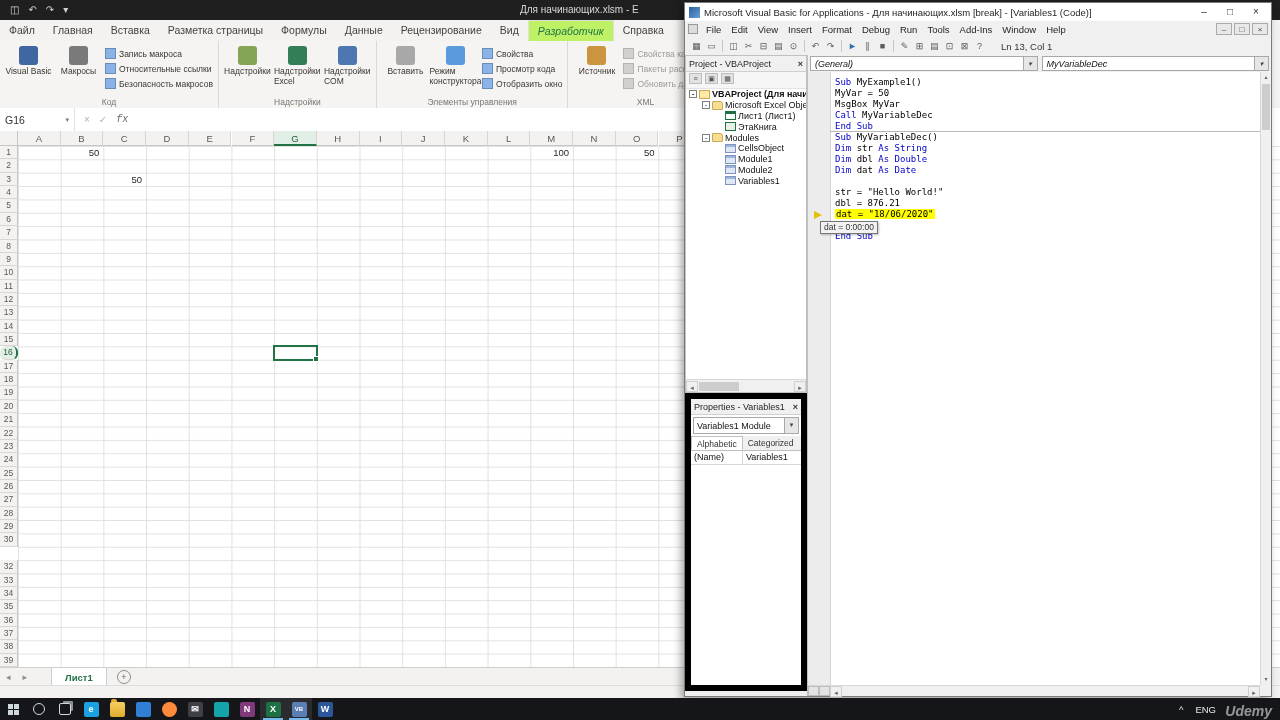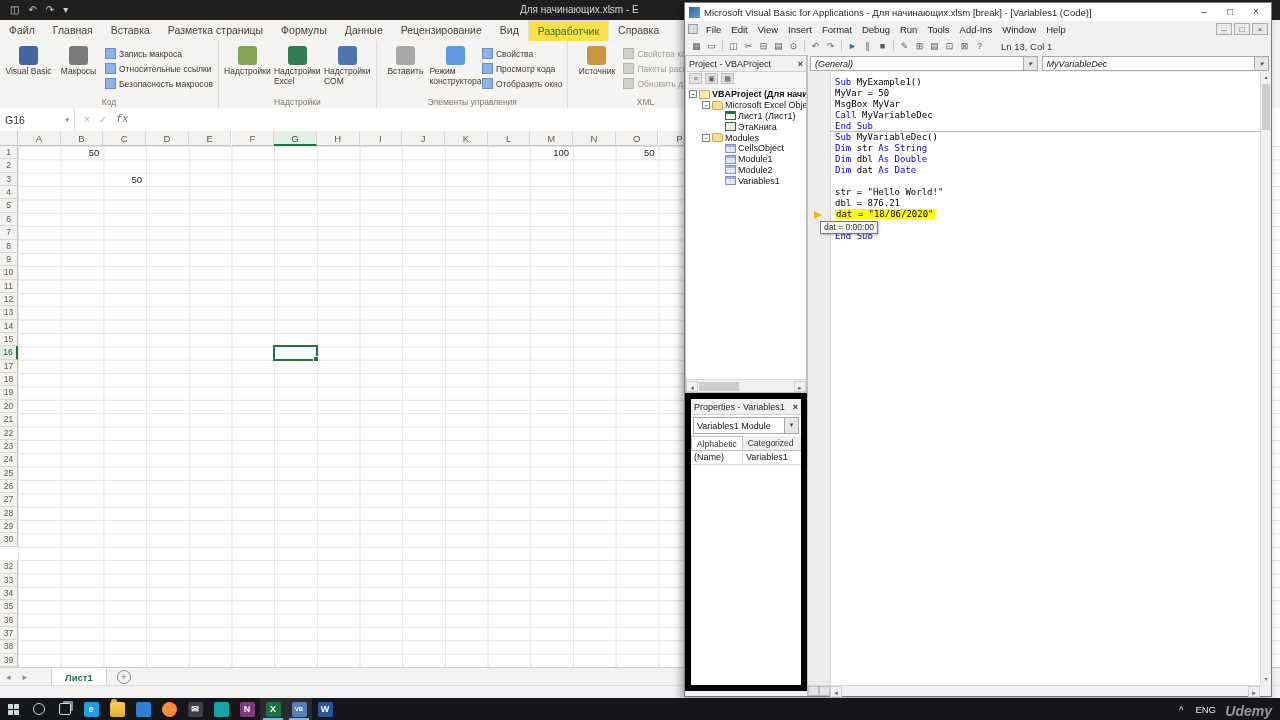--- a/index.html
+++ b/index.html
@@ -8,21 +8,21 @@
   
   .xl-titlebar{position:absolute;left:0;top:0;width:1280px;height:20px;background:#1f1f1f;
                display:flex;align-items:center;z-index:1;}
   .qat{display:flex;gap:9px;margin-left:10px;}
   .qat-ic{font-size:10px;color:#cfcfcf;line-height:20px;}
   .xl-title{position:absolute;left:520px;top:0;line-height:20px;font-size:10px;color:#d8d8d8;white-space:nowrap;}
   .xl-tabbar{position:absolute;left:0;top:20px;width:1280px;height:21px;background:#f3f2f1;
              border-bottom:1px solid #e1dfdd;display:flex;align-items:flex-end;z-index:1;}
   .tab-list{display:flex;height:21px;}
   .xl-tab{padding:0 9px;font-size:10.5px;color:#443f3a;height:21px;line-height:21px;white-space:nowrap;}
-  .xl-tab.active{background:#fde047;color:var(--excel-green,#217346);border:1px solid #e1dfdd;border-bottom:none;}
+  .xl-tab.active{background:#bef264;color:var(--excel-green,#217346);border:1px solid #e1dfdd;border-bottom:none;font-style:italic;}
   .tellme{display:flex;align-items:center;gap:4px;margin-left:16px;height:21px;font-size:10.5px;color:#5c5853;white-space:nowrap;}
   .bulb{width:8px;height:8px;border-radius:50%;background:#f8c92d;}
   .xl-ribbon{position:absolute;left:0;top:41px;width:1280px;height:67px;background:#f5f4f2;
              border-bottom:1px solid #d8d6d4;display:flex;z-index:1;}
   .rgroup{position:relative;height:100%;border-right:1px solid #dcdad8;padding:2px 5px 12px;box-sizing:border-box;
           display:flex;flex-direction:column;}
   .rg-content{display:flex;align-items:flex-start;gap:3px;flex:1;}
   .rg-label{position:absolute;bottom:1px;left:0;right:0;text-align:center;font-size:8.5px;color:#7a7672;white-space:nowrap;}
   .rbig{width:47px;display:flex;flex-direction:column;align-items:center;padding-top:3px;}
   .rbig-ic{width:19px;height:19px;border-radius:3px;margin-bottom:2px;opacity:.9;}
@@ -346,21 +346,21 @@
       <div class="rhdr" style="top: 81.8px;">6</div>
       <div class="rhdr" style="top: 95.16px;">7</div>
       <div class="rhdr" style="top: 108.52px;">8</div>
       <div class="rhdr" style="top: 121.88px;">9</div>
       <div class="rhdr" style="top: 135.24px;">10</div>
       <div class="rhdr" style="top: 148.6px;">11</div>
       <div class="rhdr" style="top: 161.96px;">12</div>
       <div class="rhdr" style="top: 175.32px;">13</div>
       <div class="rhdr" style="top: 188.68px;">14</div>
       <div class="rhdr" style="top: 202.04px;">15</div>
-      <div class="rhdr sel" style="top: 215.4px;">16</div>
+      <div class="rhdr sel" style="top: 215.4px; border-radius: 6px;">16</div>
       <div class="rhdr" style="top: 228.76px;">17</div>
       <div class="rhdr" style="top: 242.12px;">18</div>
       <div class="rhdr" style="top: 255.48px;">19</div>
       <div class="rhdr" style="top: 268.84px;">20</div>
       <div class="rhdr" style="top: 282.2px;">21</div>
       <div class="rhdr" style="top: 295.56px;">22</div>
       <div class="rhdr" style="top: 308.92px;">23</div>
       <div class="rhdr" style="top: 322.28px;">24</div>
       <div class="rhdr" style="top: 335.64px;">25</div>
       <div class="rhdr" style="top: 349px;">26</div>

